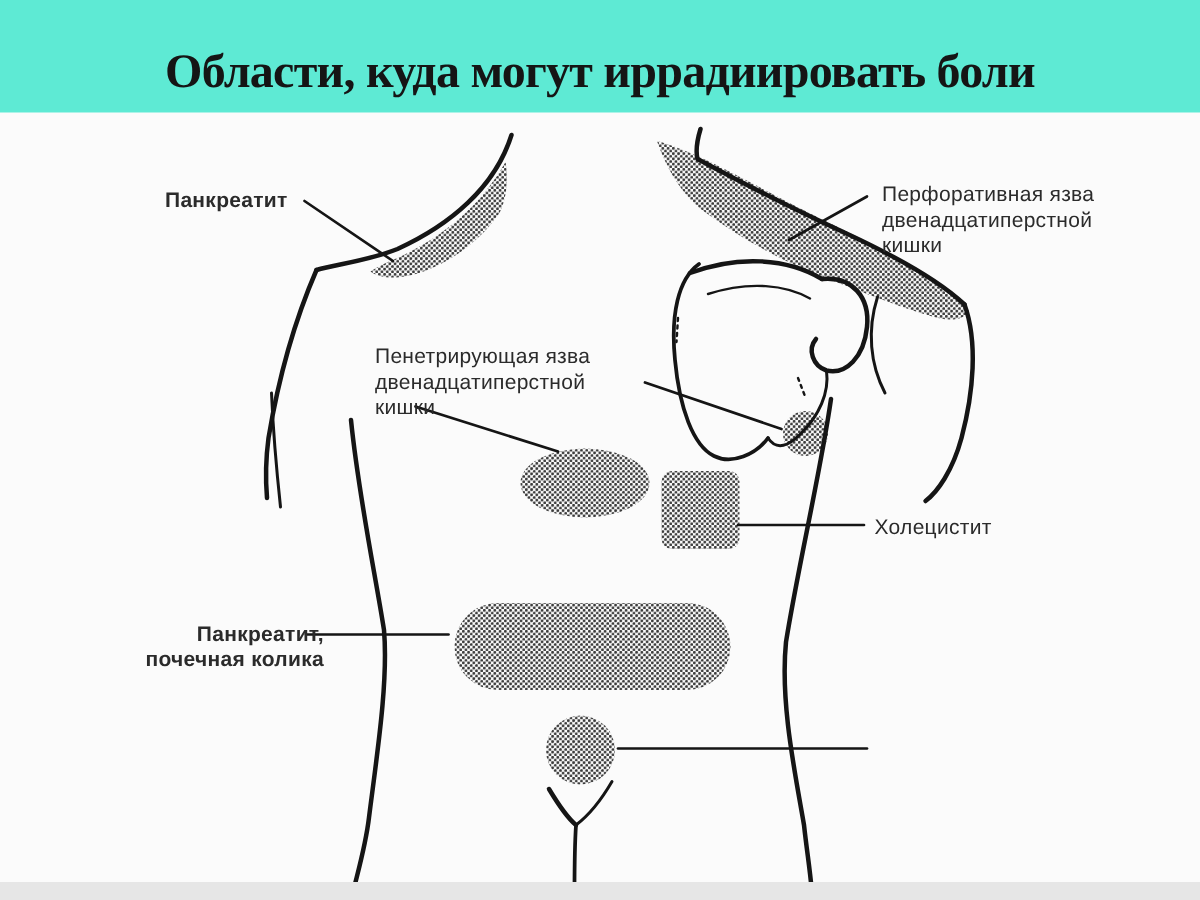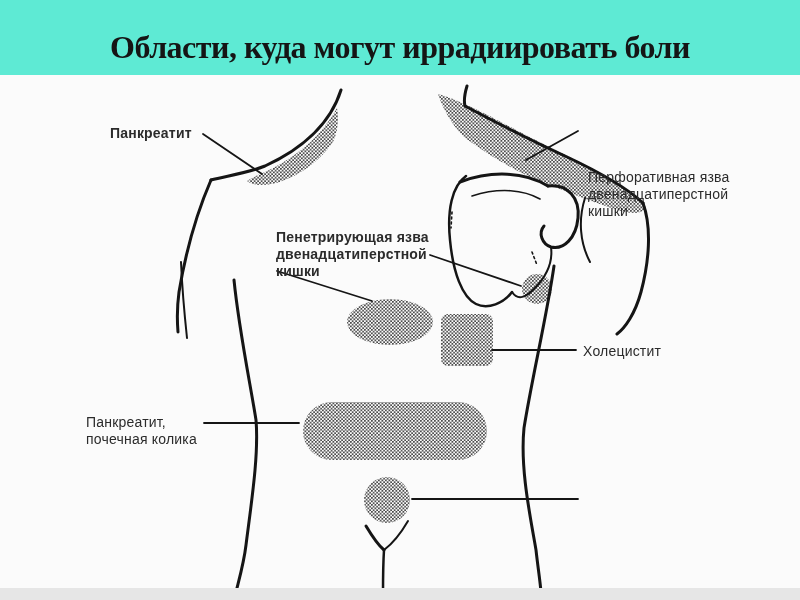--- a/index.html
+++ b/index.html
@@ -34,24 +34,24 @@
   svg .pointer { stroke-width:1.8px; }
   svg .dot { fill:var(--shade-dot,#3a3a3a); }
   .label {
     position:absolute;
     font-size:14px; line-height:17px;
     color:var(--label-text,#2b2b2b);
     letter-spacing:0.2px;
     white-space:pre-line;
   }
   .lbl-pancreatitis  { left:110px; top:125px;font-weight:bold; }
-  .lbl-perforated    { left:588px; top:121px;margin-top:48px; }
-  .lbl-penetrating   { left:276px; top:229px;font-weight:bold; }
+  .lbl-perforated    { left:588px; top:121px; }
+  .lbl-penetrating   { left:250px; top:229px; }
   .lbl-cholecystitis { left:583px; top:343px; }
-  .lbl-renal         { left:86px;  top:414px; width:130px; text-align:left; }
+  .lbl-renal         { left:86px;  top:414px; width:130px; text-align:right;font-weight:bold; }
   .lbl-rectal        { left:585px; top:488px; }
 </style>
 </head>
 <body>
 
 <div class="slide">
 
   <h1 class="title">Области, куда могут иррадиировать боли</h1>
 
   <div class="diagram-panel"></div>

